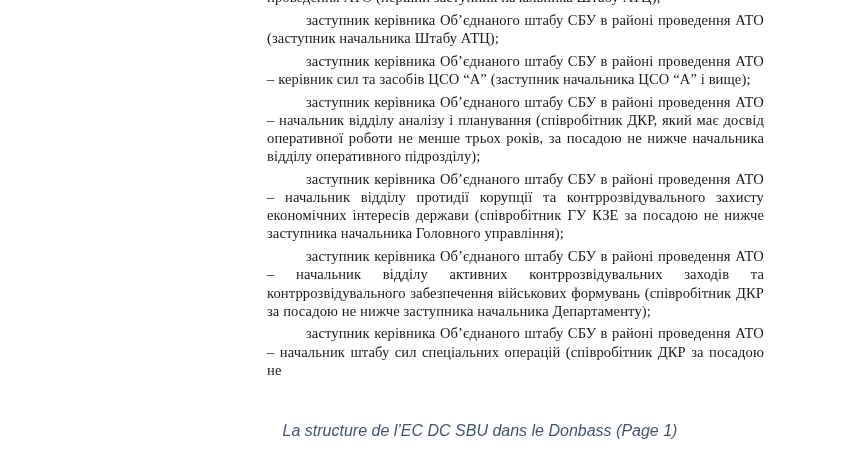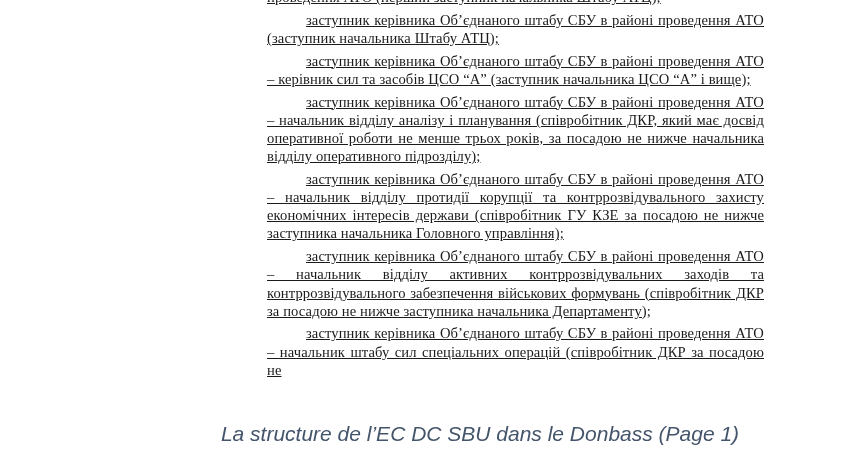--- a/index.html
+++ b/index.html
@@ -18,37 +18,36 @@
     width: 497px;
     font-size: 14.6px;
     line-height: 18.2px;
     color: #1b1b1b;
     letter-spacing: 0.1px;
   }
   .doc-page p {
     margin: 0 0 4.5px 0;
     text-align: justify;
     text-indent: 39px;
-    text-decoration: underline;
   }
   .doc-page p.continuation {
     text-indent: 0;
   }
   .doc-page p.justify-last {
     text-align-last: justify;
   }
   .figure-caption {
     position: absolute;
     top: 422px;
     left: 480px;
     transform: translateX(-50%);
     white-space: nowrap;
     font-family: "Liberation Sans", sans-serif;
     font-style: italic;
-    font-size: 21px;
+    font-size: 16px;
     color: #44546a;
   }
 </style>
 </head>
 <body>
 
 <div class="doc-page">
   <p class="continuation">проведення АТО (перший заступник начальника Штабу АТЦ);</p>
   <p>заступник керівника Об’єднаного штабу СБУ в районі проведення АТО (заступник начальника Штабу АТЦ);</p>
   <p>заступник керівника Об’єднаного штабу СБУ в районі проведення АТО – керівник сил та засобів ЦСО “А” (заступник начальника ЦСО “А” і вище);</p>

